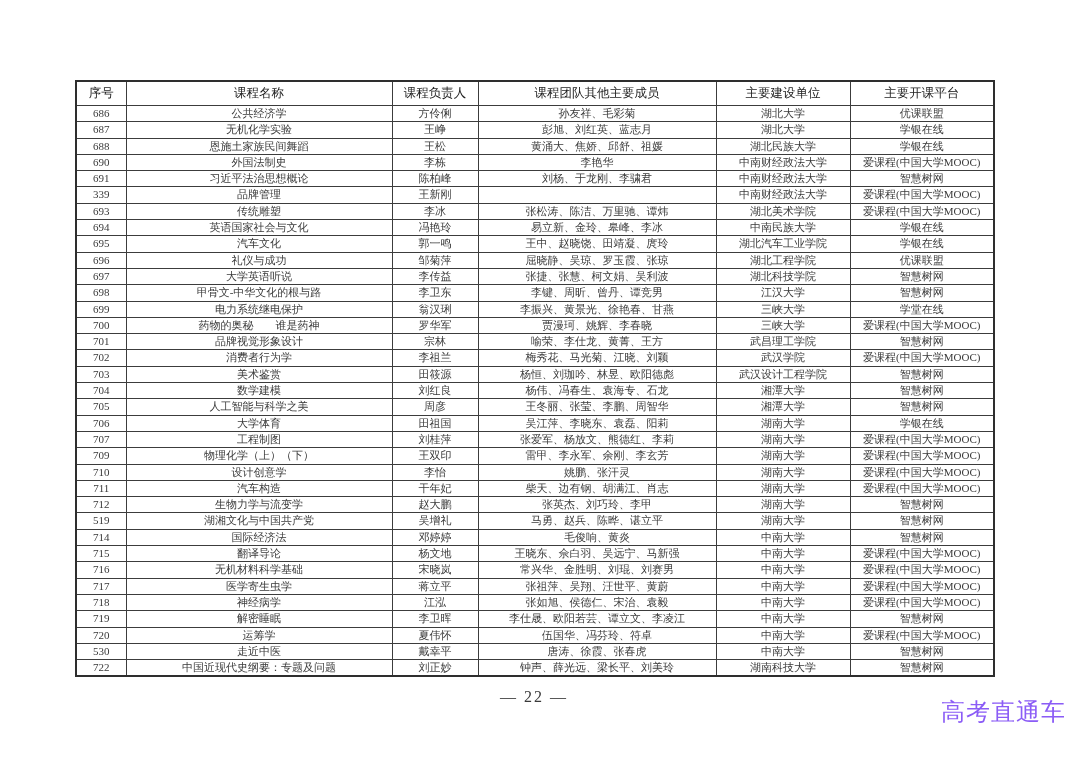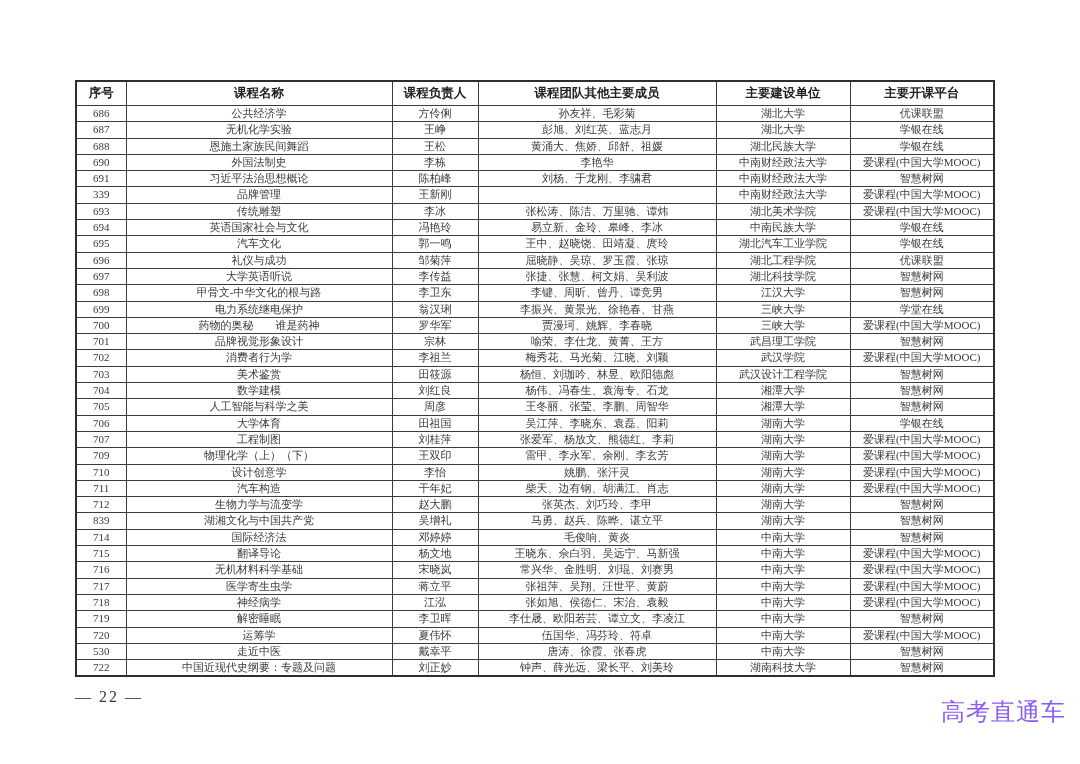--- a/index.html
+++ b/index.html
@@ -27,39 +27,39 @@
     border: 1px solid #3c3c3c;
     color: #3a3a3a;
     text-align: center;
     vertical-align: middle;
     overflow: hidden;
     white-space: nowrap;
     padding: 0 2px;
   }
   .doc-table th {
     font-size: 12.5px;
-    font-weight: bold;
+    font-weight: normal;
     height: 23px;
     color: #222222;
     margin-top: 48px;
   }
   .doc-table td {
     font-size: 11px;
     height: 15.3px;
     line-height: 15.3px;
   }
   .doc-table {
     border: 2px solid #2e2e2e;
   }
   .page-number {
     position: absolute;
     left: 75px;
     top: 688px;
     width: 918px;
-    text-align: left;
+    text-align: center;
     font-size: 16px;
     color: #3a3a3a;
     letter-spacing: 2px;
   }
   .watermark {
     position: absolute;
     right: 14px;
     top: 696px;
     font-size: 24px;
     color: #8b5cf6;
@@ -286,21 +286,21 @@
         </tr>
         <tr>
           <td>712</td>
           <td>生物力学与流变学</td>
           <td>赵大鹏</td>
           <td>张英杰、刘巧玲、李甲</td>
           <td>湖南大学</td>
           <td>智慧树网</td>
         </tr>
         <tr>
-          <td>839</td>
+          <td>519</td>
           <td>湖湘文化与中国共产党</td>
           <td>吴增礼</td>
           <td>马勇、赵兵、陈晔、谌立平</td>
           <td>湖南大学</td>
           <td>智慧树网</td>
         </tr>
         <tr>
           <td>714</td>
           <td>国际经济法</td>
           <td>邓婷婷</td>

